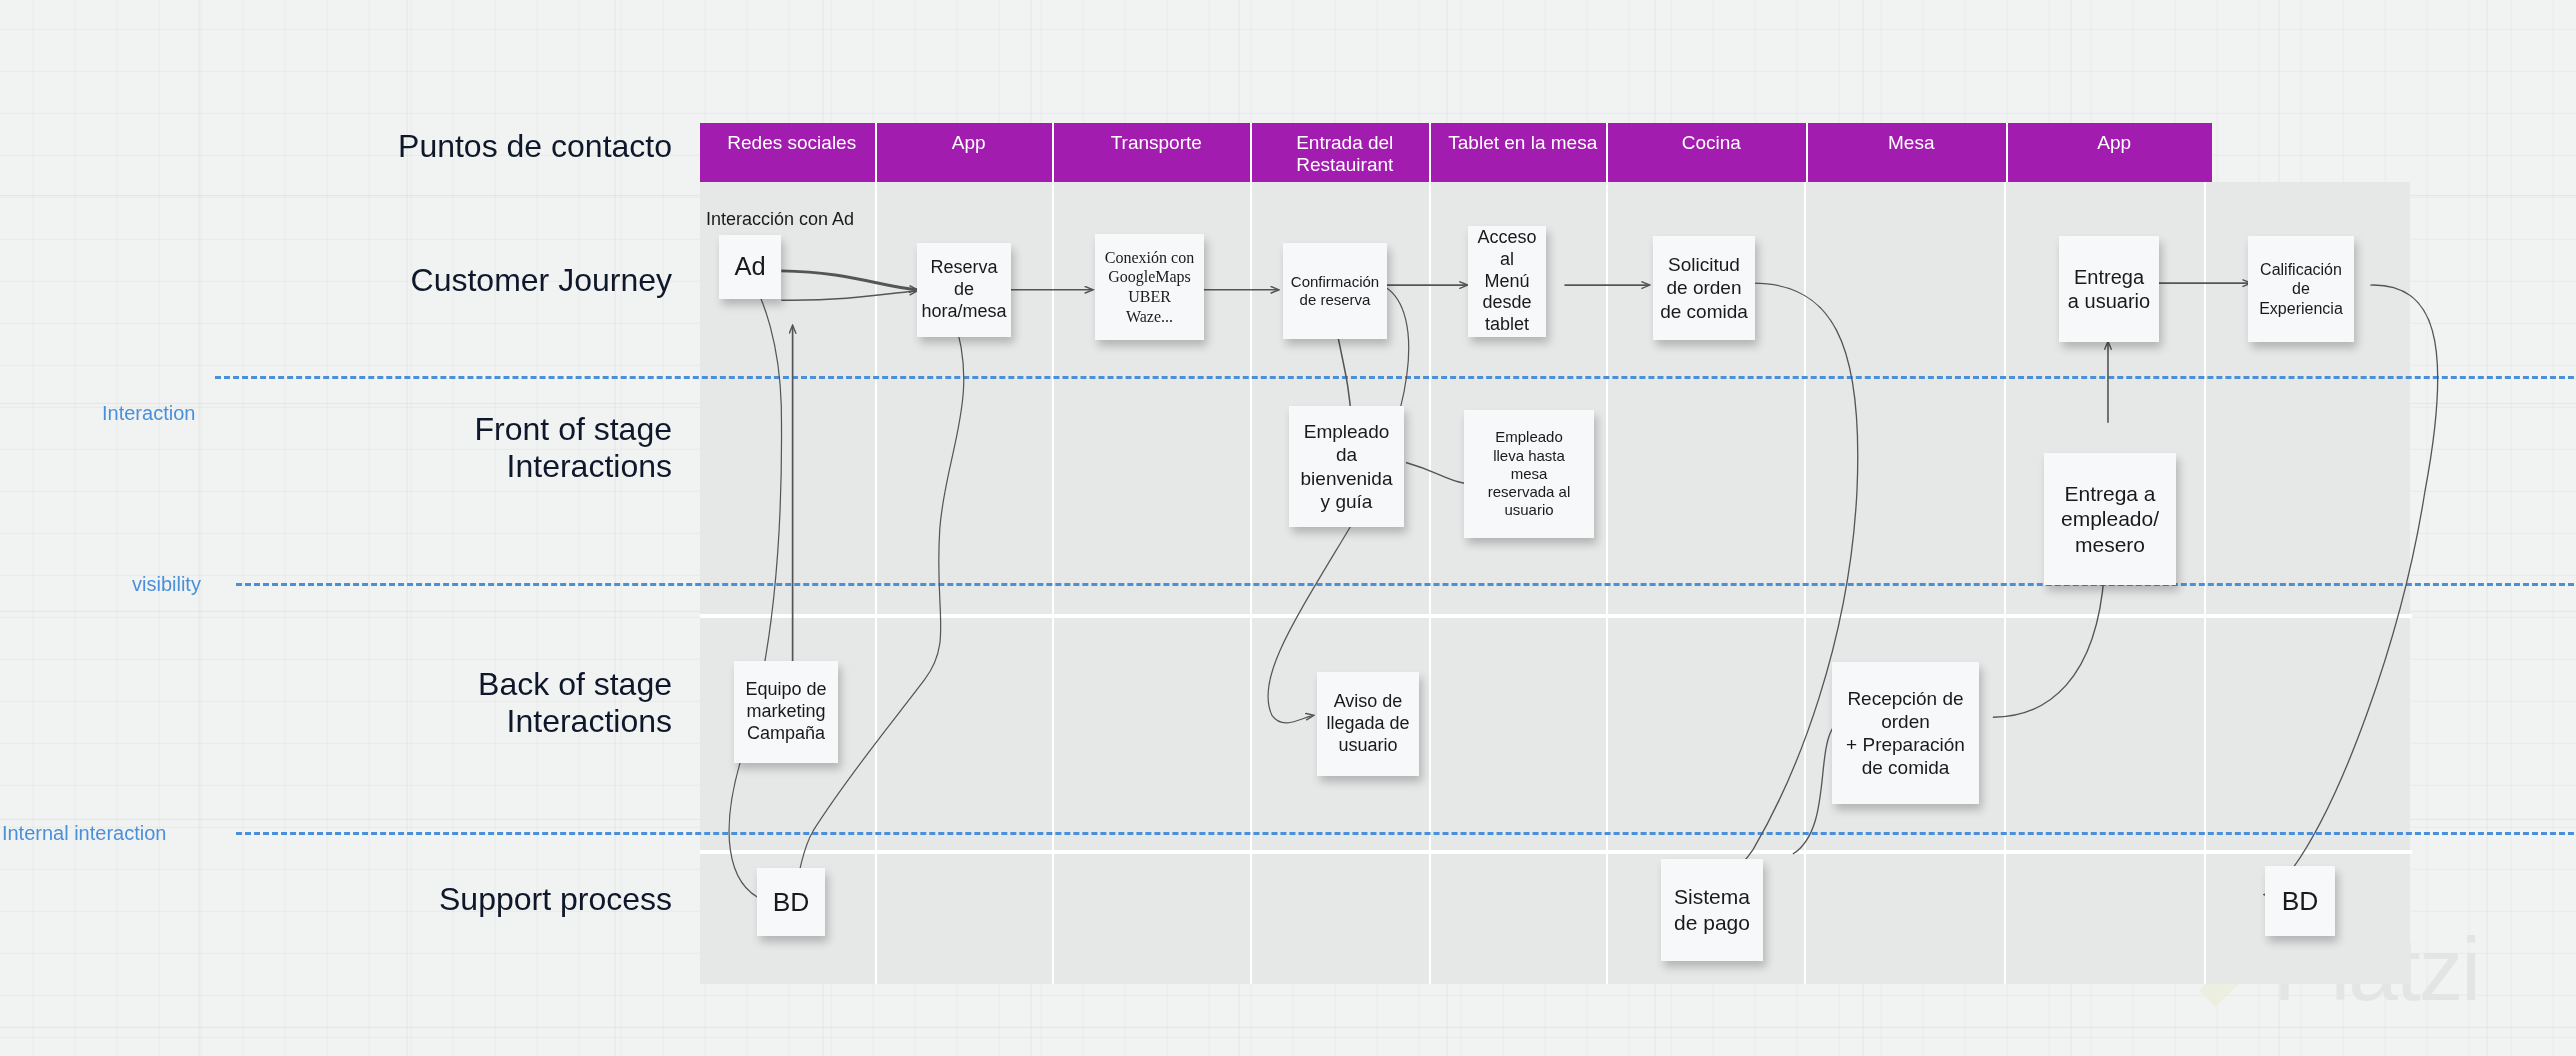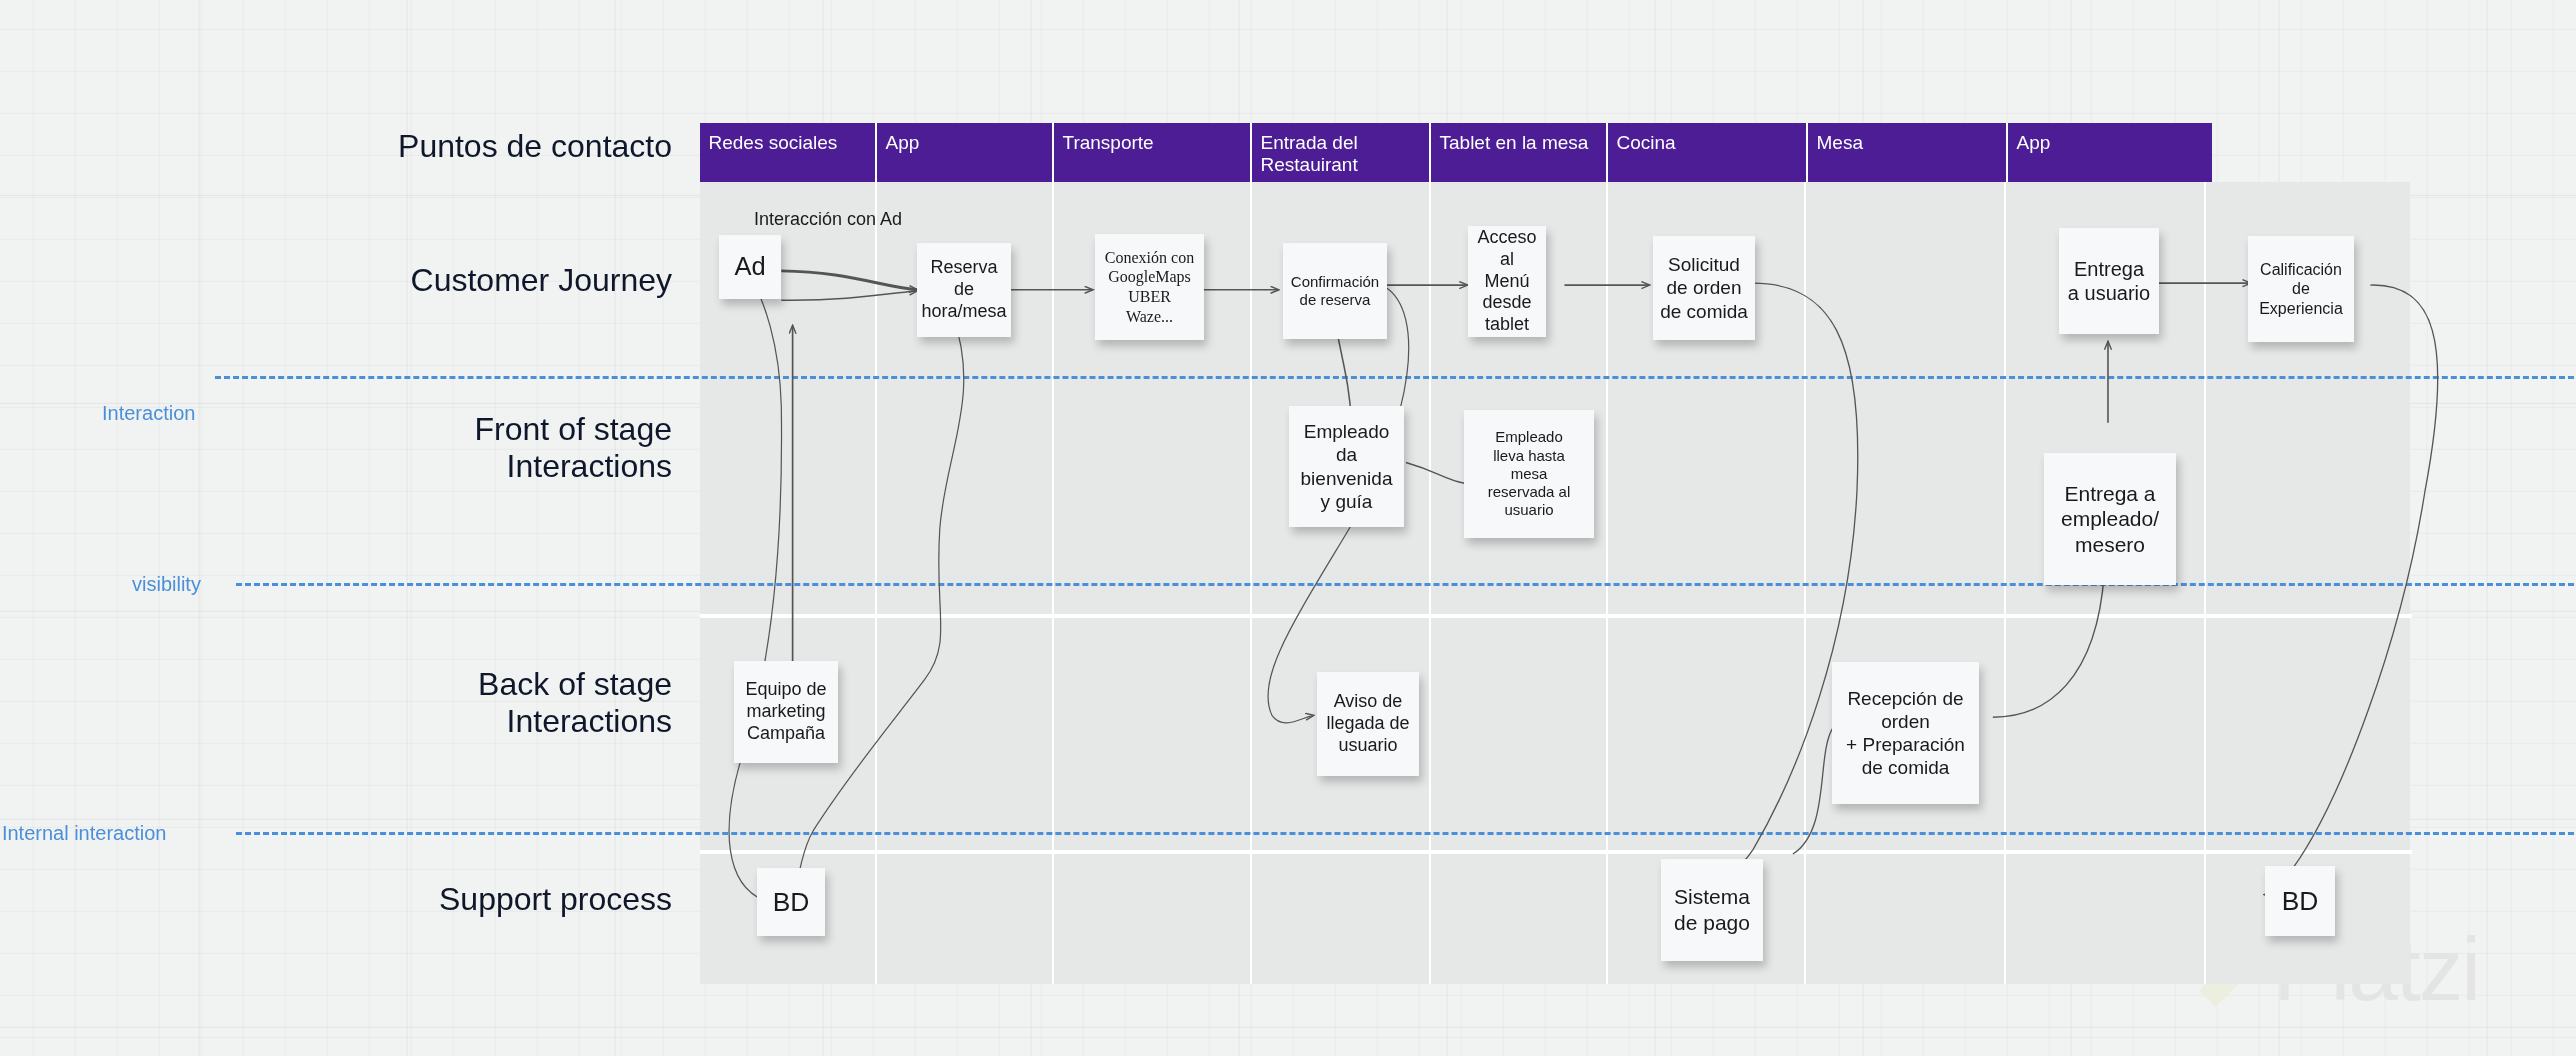--- a/index.html
+++ b/index.html
@@ -38,26 +38,27 @@
 
   
   #blueprint{
     position:absolute;left:700px;top:123px;width:1712px;height:861px;
   }
   #header-row{
     position:absolute;left:0;top:0;width:1712px;height:59px;
     display:flex;
   }
   #header-row .col-head{
-    background:#4c1d95;color:#ffffff;
+    background:#a21caf;color:#ffffff;
     font-size:19px;line-height:1.18;
     padding:8.5px 0 0 8.5px;
     box-sizing:border-box;
     border-right:2.8px solid #ffffff;
     overflow:hidden;
+    text-align:center;
   }
   #header-row .col-head:last-child{border-right:none;}
 
   #body-grid{
     position:absolute;left:0;top:59px;width:1712px;height:802px;
     display:flex;
   }
   #body-grid .col-body{
     background:#e6e7e7;
     border-right:2.8px solid #ffffff;
@@ -102,21 +103,21 @@
     text-align:center;
     color:#1a1a1a;
     box-sizing:border-box;
     padding:3.8px 4.7px;
     white-space:pre-line;
     line-height:1.22;
   }
 
   
   .plain-label{
-    position:absolute;color:#1a1a1a;font-size:18px;white-space:nowrap;margin-left:48px;
+    position:absolute;color:#1a1a1a;font-size:18px;white-space:nowrap;
   }
 
   
   #connectors{
     position:absolute;left:0;top:0;width:2576px;height:1057px;
     pointer-events:none;
   }
 </style>
 </head>
 <body>
@@ -240,21 +241,21 @@
 
 <div class="note" style="left:1468px;top:226px;width:78px;height:111px;font-size:18px;">Acceso al
 Menú
 desde
 tablet</div>
 
 <div class="note" style="left:1653px;top:236px;width:102px;height:104px;font-size:19px;">Solicitud
 de orden
 de comida</div>
 
-<div class="note" style="left:2059px;top:228px;width:100px;height:106px;font-size:20px;">Entrega
+<div class="note" style="left:2059px;top:236px;width:100px;height:106px;font-size:20px;">Entrega
 a usuario</div>
 
 <div class="note" style="left:2248px;top:236px;width:106px;height:106px;font-size:16px;">Calificación
 de
 Experiencia</div>
 
 <div class="note" style="left:1289px;top:406px;width:115px;height:121px;font-size:19px;">Empleado
 da
 bienvenida
 y guía</div>

